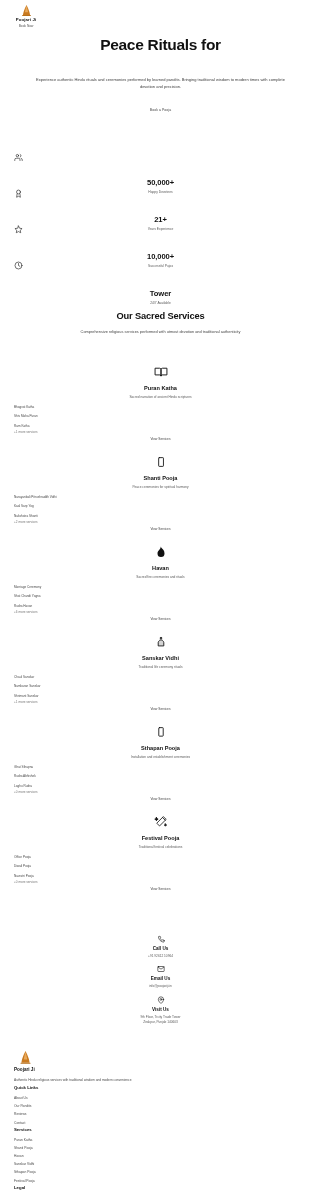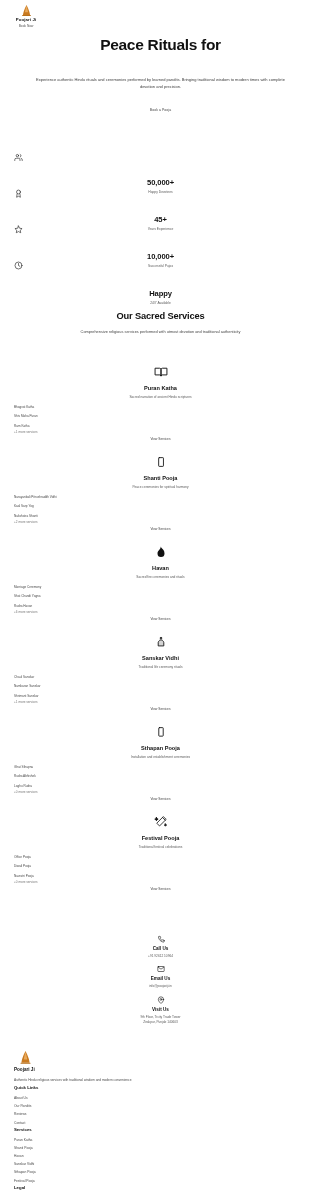--- a/index.html
+++ b/index.html
@@ -153,29 +153,29 @@
           <path d="M12 6.6V12l3.6 2.2"></path>
         </svg>
     </span>
   </div>
   <div class="stat-values">
     <div class="stat-block">
       <div class="stat-num">50,000+</div>
       <div class="stat-lbl">Happy Devotees</div>
     </div>
     <div class="stat-block">
-      <div class="stat-num">45+</div>
+      <div class="stat-num">21+</div>
       <div class="stat-lbl">Years Experience</div>
     </div>
     <div class="stat-block">
       <div class="stat-num">10,000+</div>
       <div class="stat-lbl">Successful Pujas</div>
     </div>
     <div class="stat-block">
-      <div class="stat-num">Happy</div>
+      <div class="stat-num">Tower</div>
       <div class="stat-lbl">24/7 Available</div>
     </div>
   </div>
 </section>
 
 <section>
   <div class="sec-head">
     <h2 class="sec-title">Our Sacred Services</h2>
     <p class="sec-sub">Comprehensive religious services performed with utmost devotion and traditional authenticity</p>
   </div>

